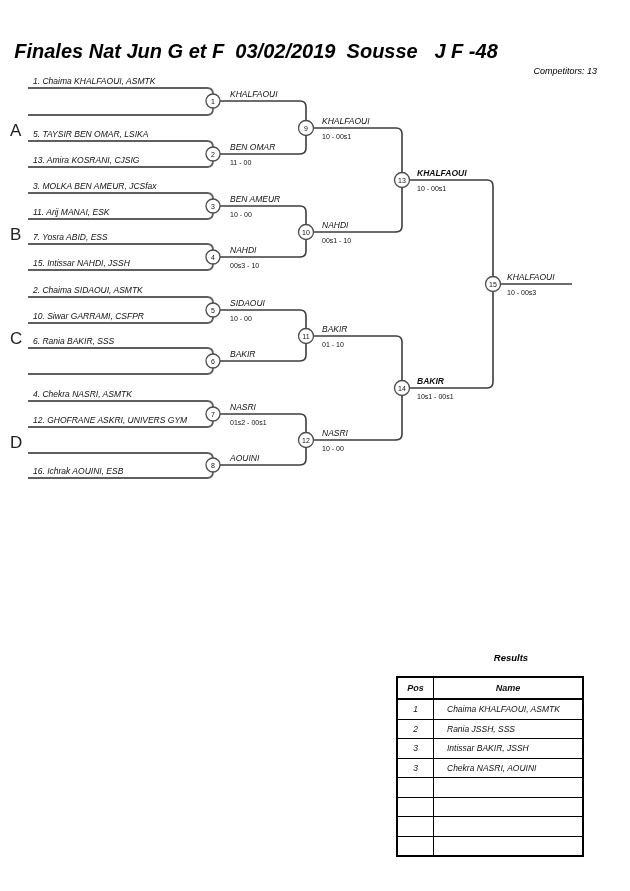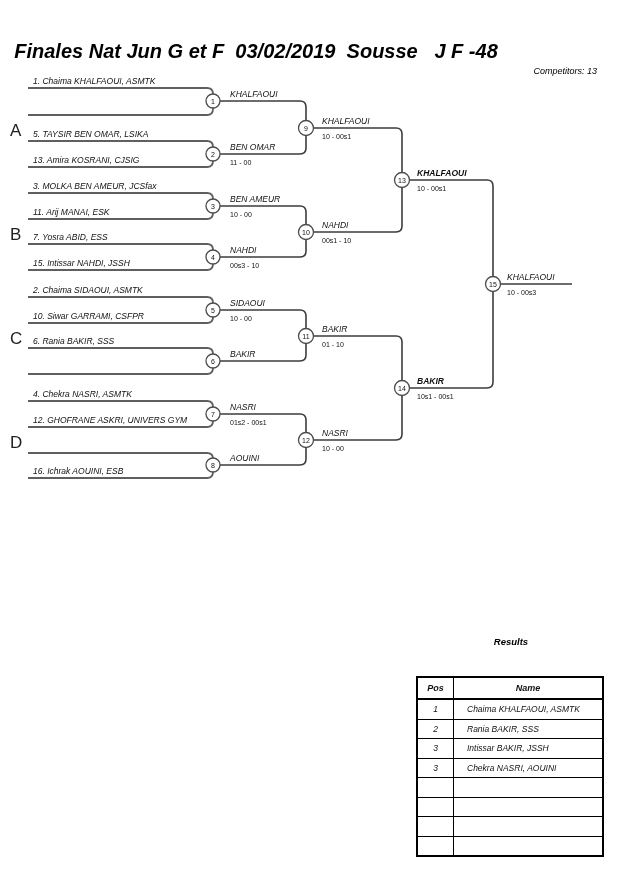--- a/index.html
+++ b/index.html
@@ -12,23 +12,23 @@
   svg{position:absolute;top:0;left:0;}
   .bl{fill:none;stroke:#5f5f5f;stroke-width:1.8;}
   .fl{fill:none;stroke:#3d3d3d;stroke-width:1.6;}
   .mc{fill:#fff;stroke:#4c4c4c;stroke-width:1.3;}
   .mn{font:7px "Liberation Sans",sans-serif;fill:#111;text-anchor:middle;}
   .sn{font:italic 8.5px "Liberation Sans",sans-serif;fill:#111;}
   .wn{font:italic 8.5px "Liberation Sans",sans-serif;fill:#111;}
   .wn.b{font-weight:700;}
   .sc{font:7px "Liberation Sans",sans-serif;fill:#111;}
   .gl{font:17px "Liberation Sans",sans-serif;fill:#222;}
-  #results-title{position:absolute;top:636px;left:417px;width:188px;text-align:center;
+  #results-title{position:absolute;top:652px;left:417px;width:188px;text-align:center;
          font:italic 700 9.5px "Liberation Sans",sans-serif;color:#000;}
-  #results-table{position:absolute;top:676px;left:416px;width:188px;
+  #results-table{position:absolute;top:676px;left:396px;width:188px;
          border-collapse:collapse;table-layout:fixed;border:2px solid #000;}
   #results-table th,#results-table td{border:1px solid #000;overflow:hidden;white-space:nowrap;}
   #results-table th{height:18px;font:italic 700 9px "Liberation Sans",sans-serif;text-align:center;}
   #results-table th.pos-col{width:33px;}
   #results-table tr.hdr th{border-bottom:2px solid #000;}
   #results-table td{height:16.5px;font:italic 8.5px "Liberation Sans",sans-serif;}
   #results-table td.pos{text-align:center;}
   #results-table td.name{padding-left:13px;text-align:left;}
 </style>
 </head>
@@ -156,21 +156,21 @@
         <tr class="hdr">
       <th class="pos-col">Pos</th>
       <th>Name</th>
     </tr>
     <tr>
       <td class="pos">1</td>
       <td class="name">Chaima KHALFAOUI, ASMTK</td>
     </tr>
     <tr>
       <td class="pos">2</td>
-      <td class="name">Rania BAKIR, SSS</td>
+      <td class="name">Rania JSSH, SSS</td>
     </tr>
     <tr>
       <td class="pos">3</td>
       <td class="name">Intissar BAKIR, JSSH</td>
     </tr>
     <tr>
       <td class="pos">3</td>
       <td class="name">Chekra NASRI, AOUINI</td>
     </tr>
     <tr>

